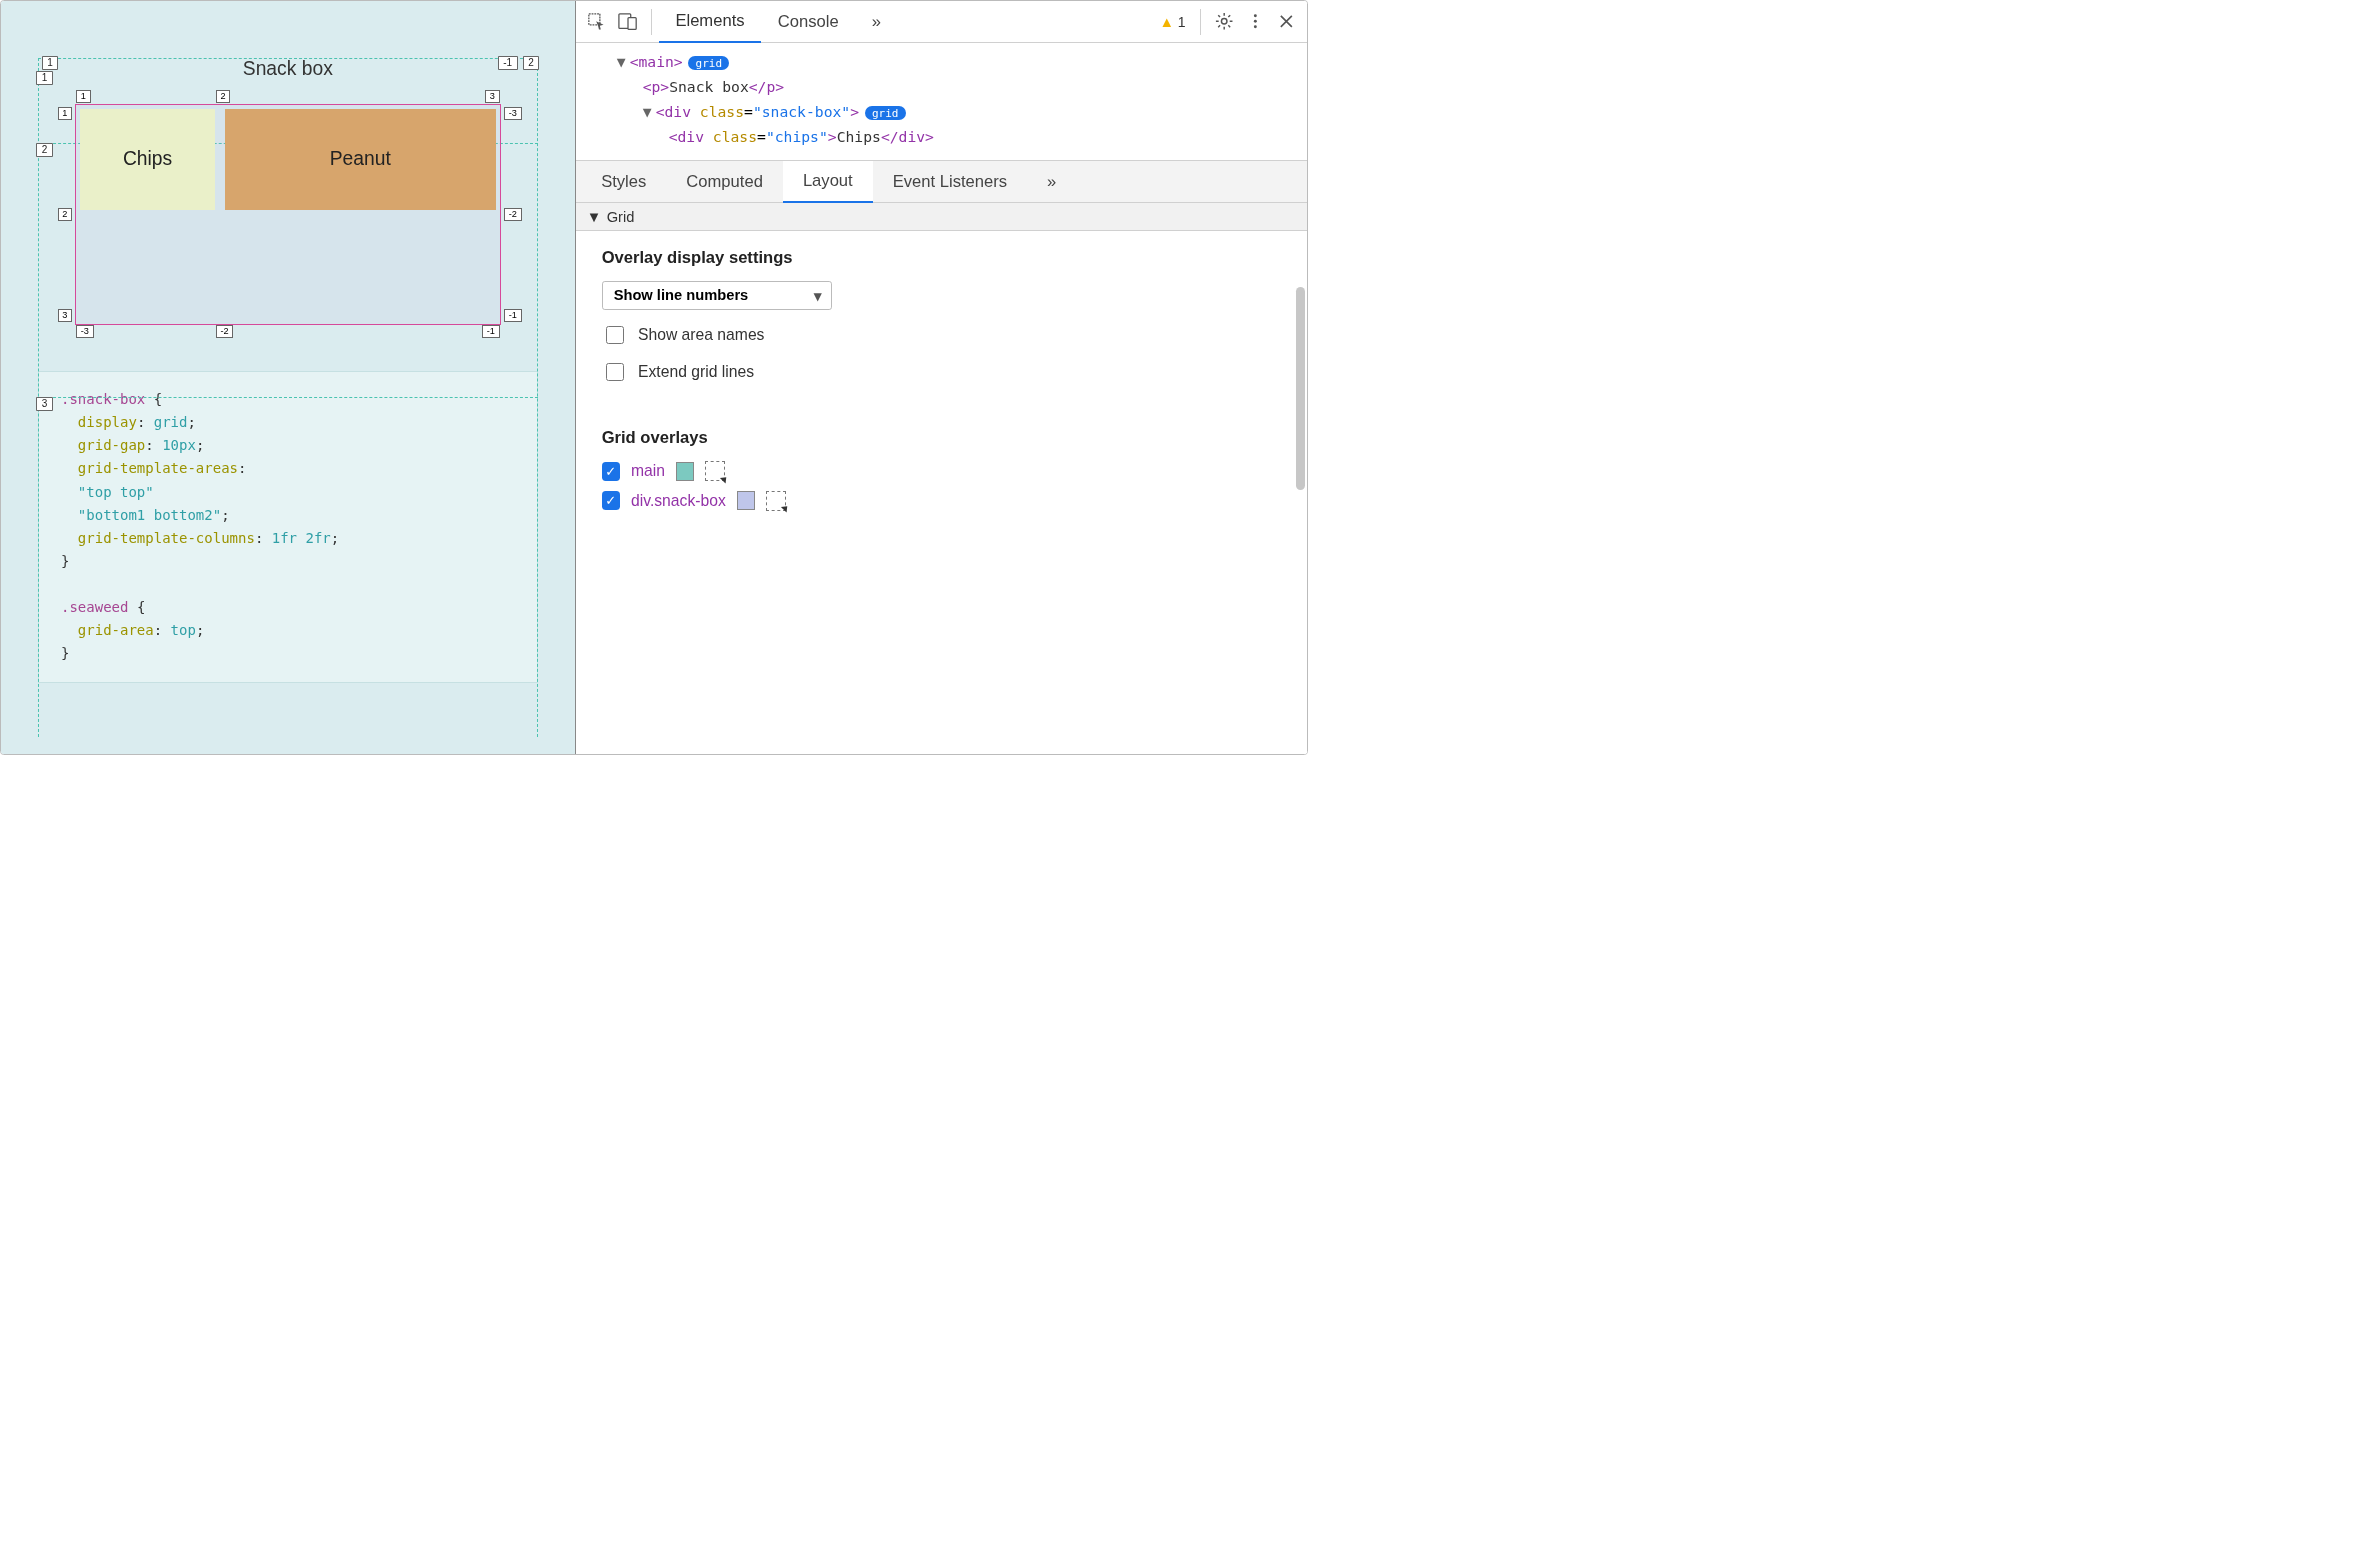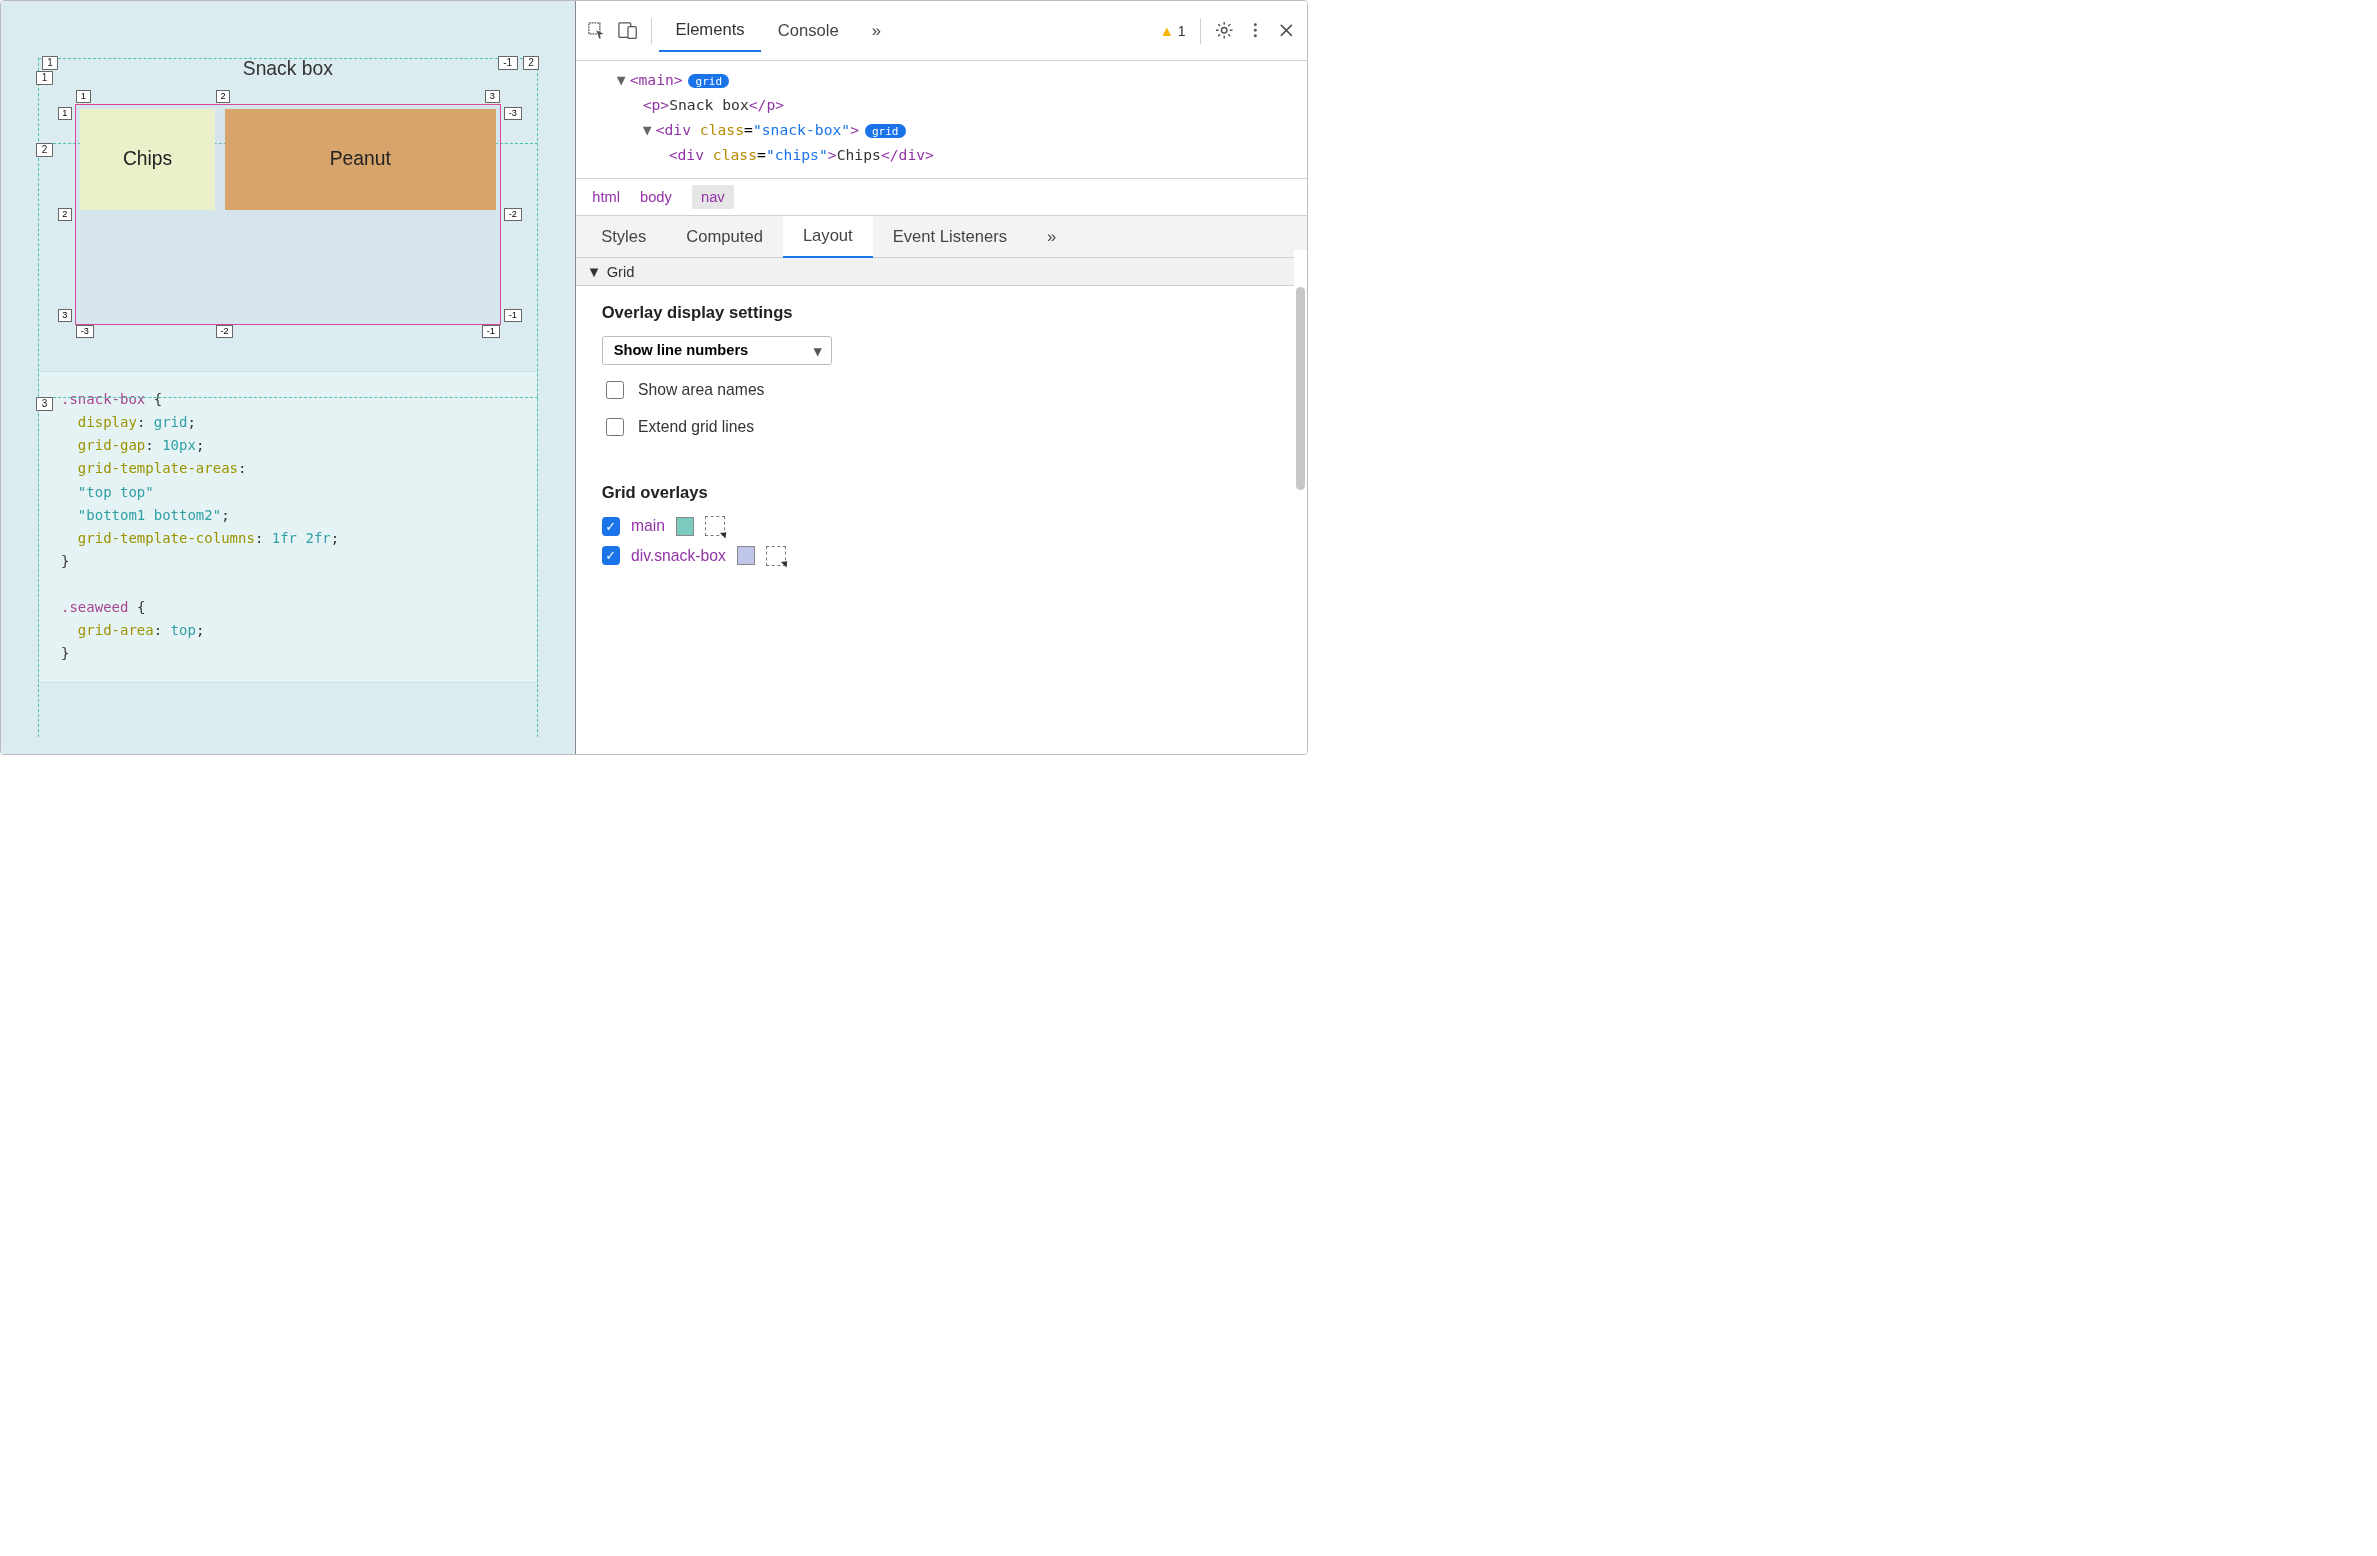--- a/index.html
+++ b/index.html
@@ -114,21 +114,21 @@
     flex: 1;
     display:flex;
     flex-direction:column;
     background:#fff;
     font-size: 14px;
   }
 
   .toolbar {
     display:flex;
     align-items:center;
-    height:60px;
+    height:42px;
     border-bottom:0.9px solid #d0d0d0;
     padding: 0 5.5px;
   }
   .toolbar .tb-btn {
     width:31px;height:31px;
     display:flex;align-items:center;justify-content:center;
     color:#555;
   }
   .toolbar .divider { width:0.9px; height:26px; background:#d0d0d0; margin:0 7.4px; }
   .tab {
@@ -336,25 +336,20 @@
     </div>
   </div>
 
   <div class="dom-tree">
     <div class="dom-row"><span class="arrow">▼</span><span class="tag">&lt;main&gt;</span><span class="grid-badge">grid</span></div>
     <div class="dom-row" style="padding-left:26px"><span class="tag">&lt;p&gt;</span><span class="text-node">Snack box</span><span class="tag">&lt;/p&gt;</span></div>
     <div class="dom-row" style="padding-left:26px"><span class="arrow">▼</span><span class="tag">&lt;div </span><span class="attr-n">class</span>=<span class="attr-v">"snack-box"</span><span class="tag">&gt;</span><span class="grid-badge">grid</span></div>
     <div class="dom-row" style="padding-left:52px"><span class="tag">&lt;div </span><span class="attr-n">class</span>=<span class="attr-v">"chips"</span><span class="tag">&gt;</span><span class="text-node">Chips</span><span class="tag">&lt;/div&gt;</span></div>
   </div>
 
-  <div class="breadcrumb">
-    <span>html</span>
-    <span>body</span>
-    <span>nav</span>
-  </div>
 
   <div class="subtabs">
     <div class="subtab">Styles</div>
     <div class="subtab">Computed</div>
     <div class="subtab active">Layout</div>
     <div class="subtab">Event Listeners</div>
     <div class="subtab">»</div>
   </div>
 
   <div class="section-header">

